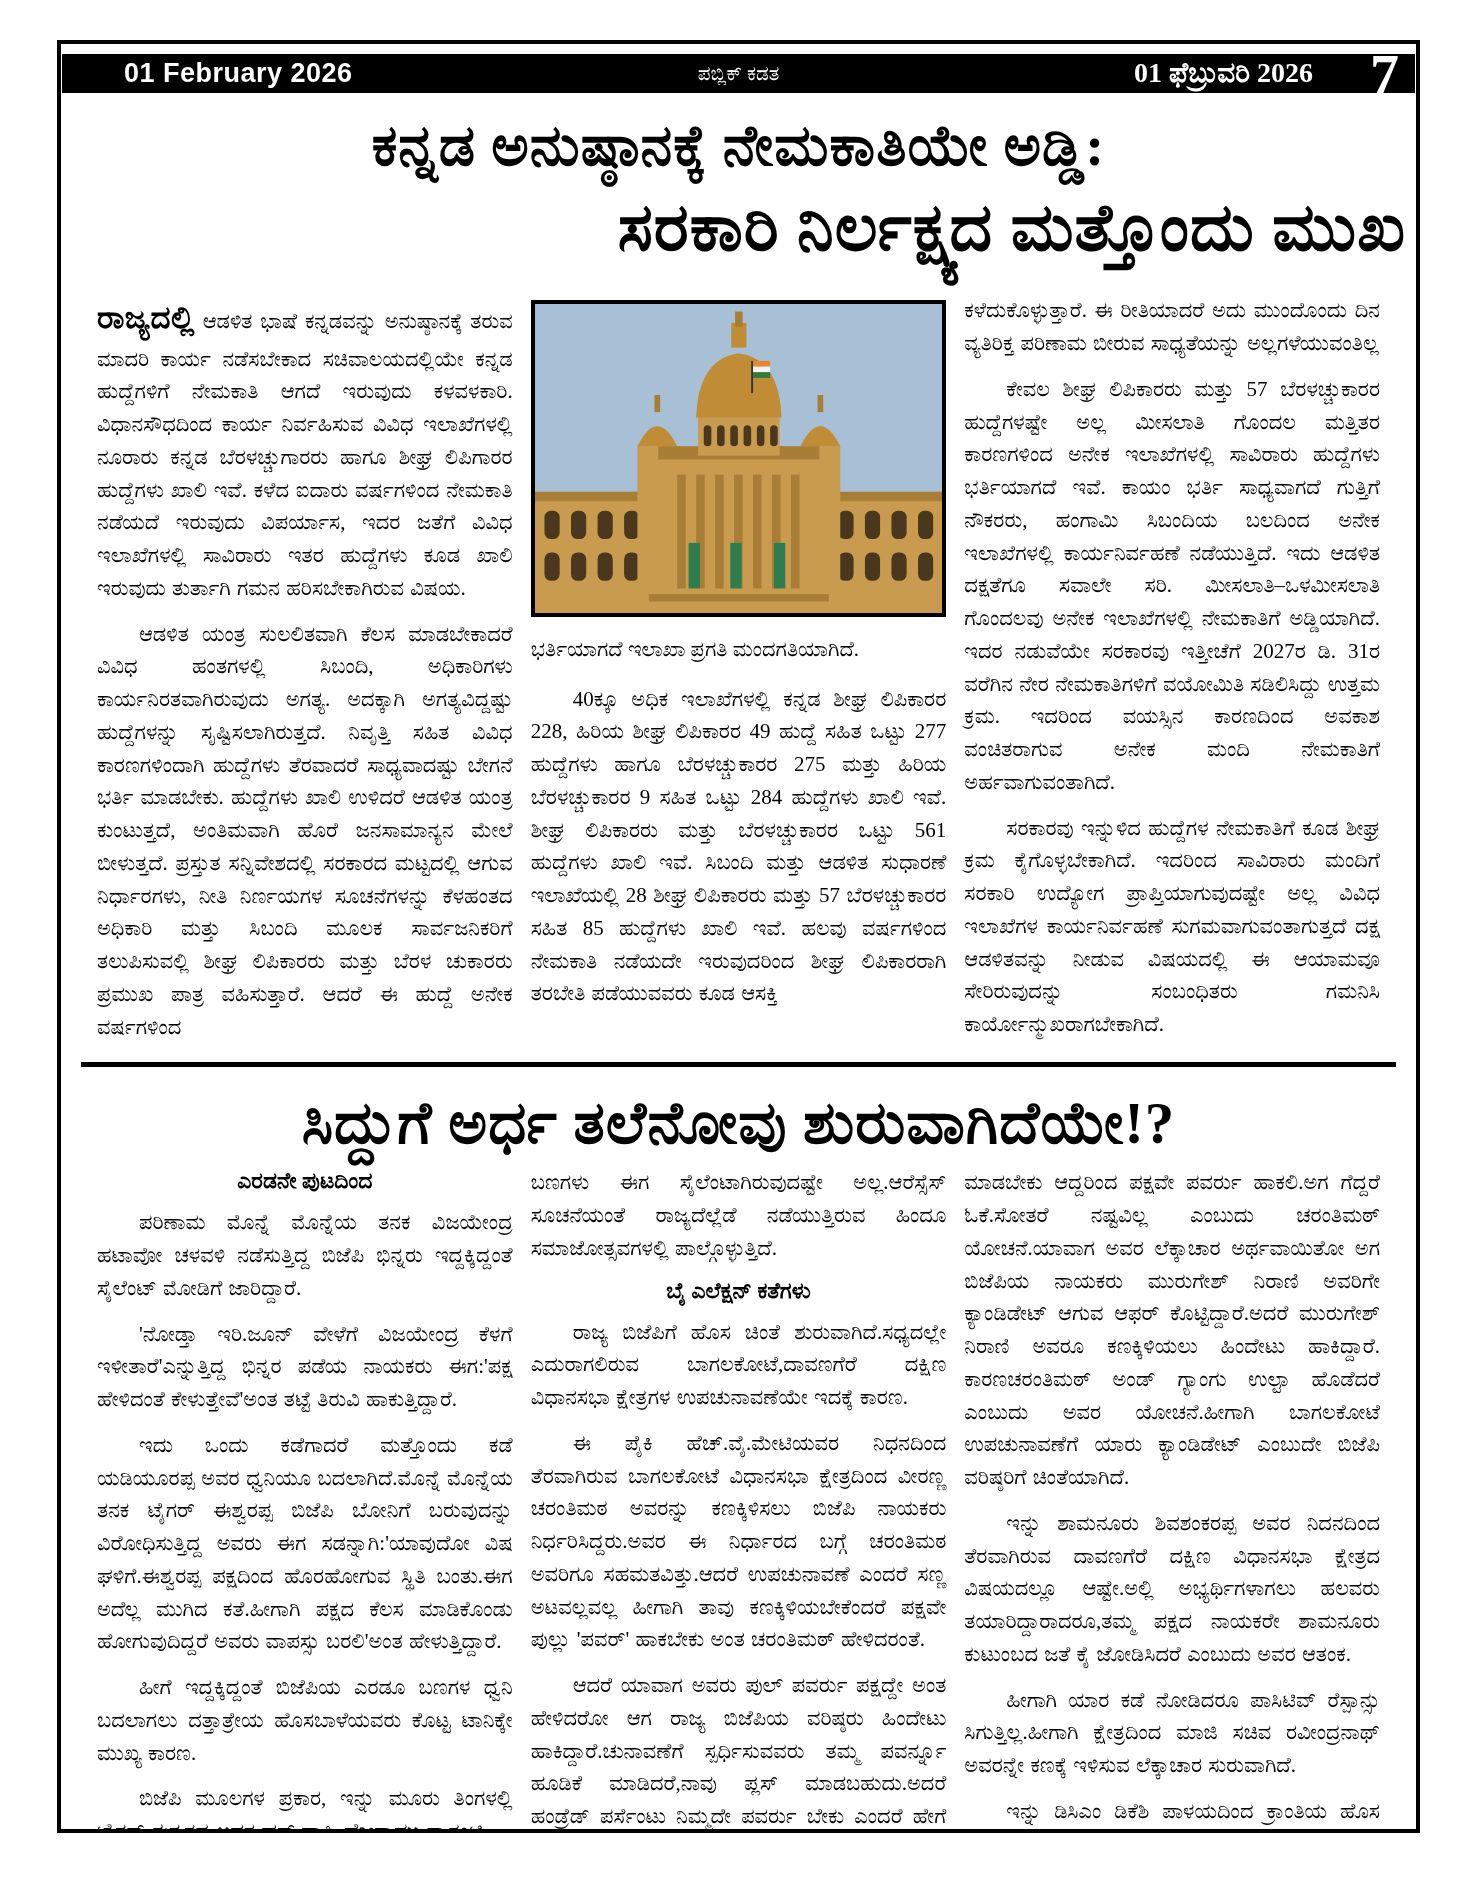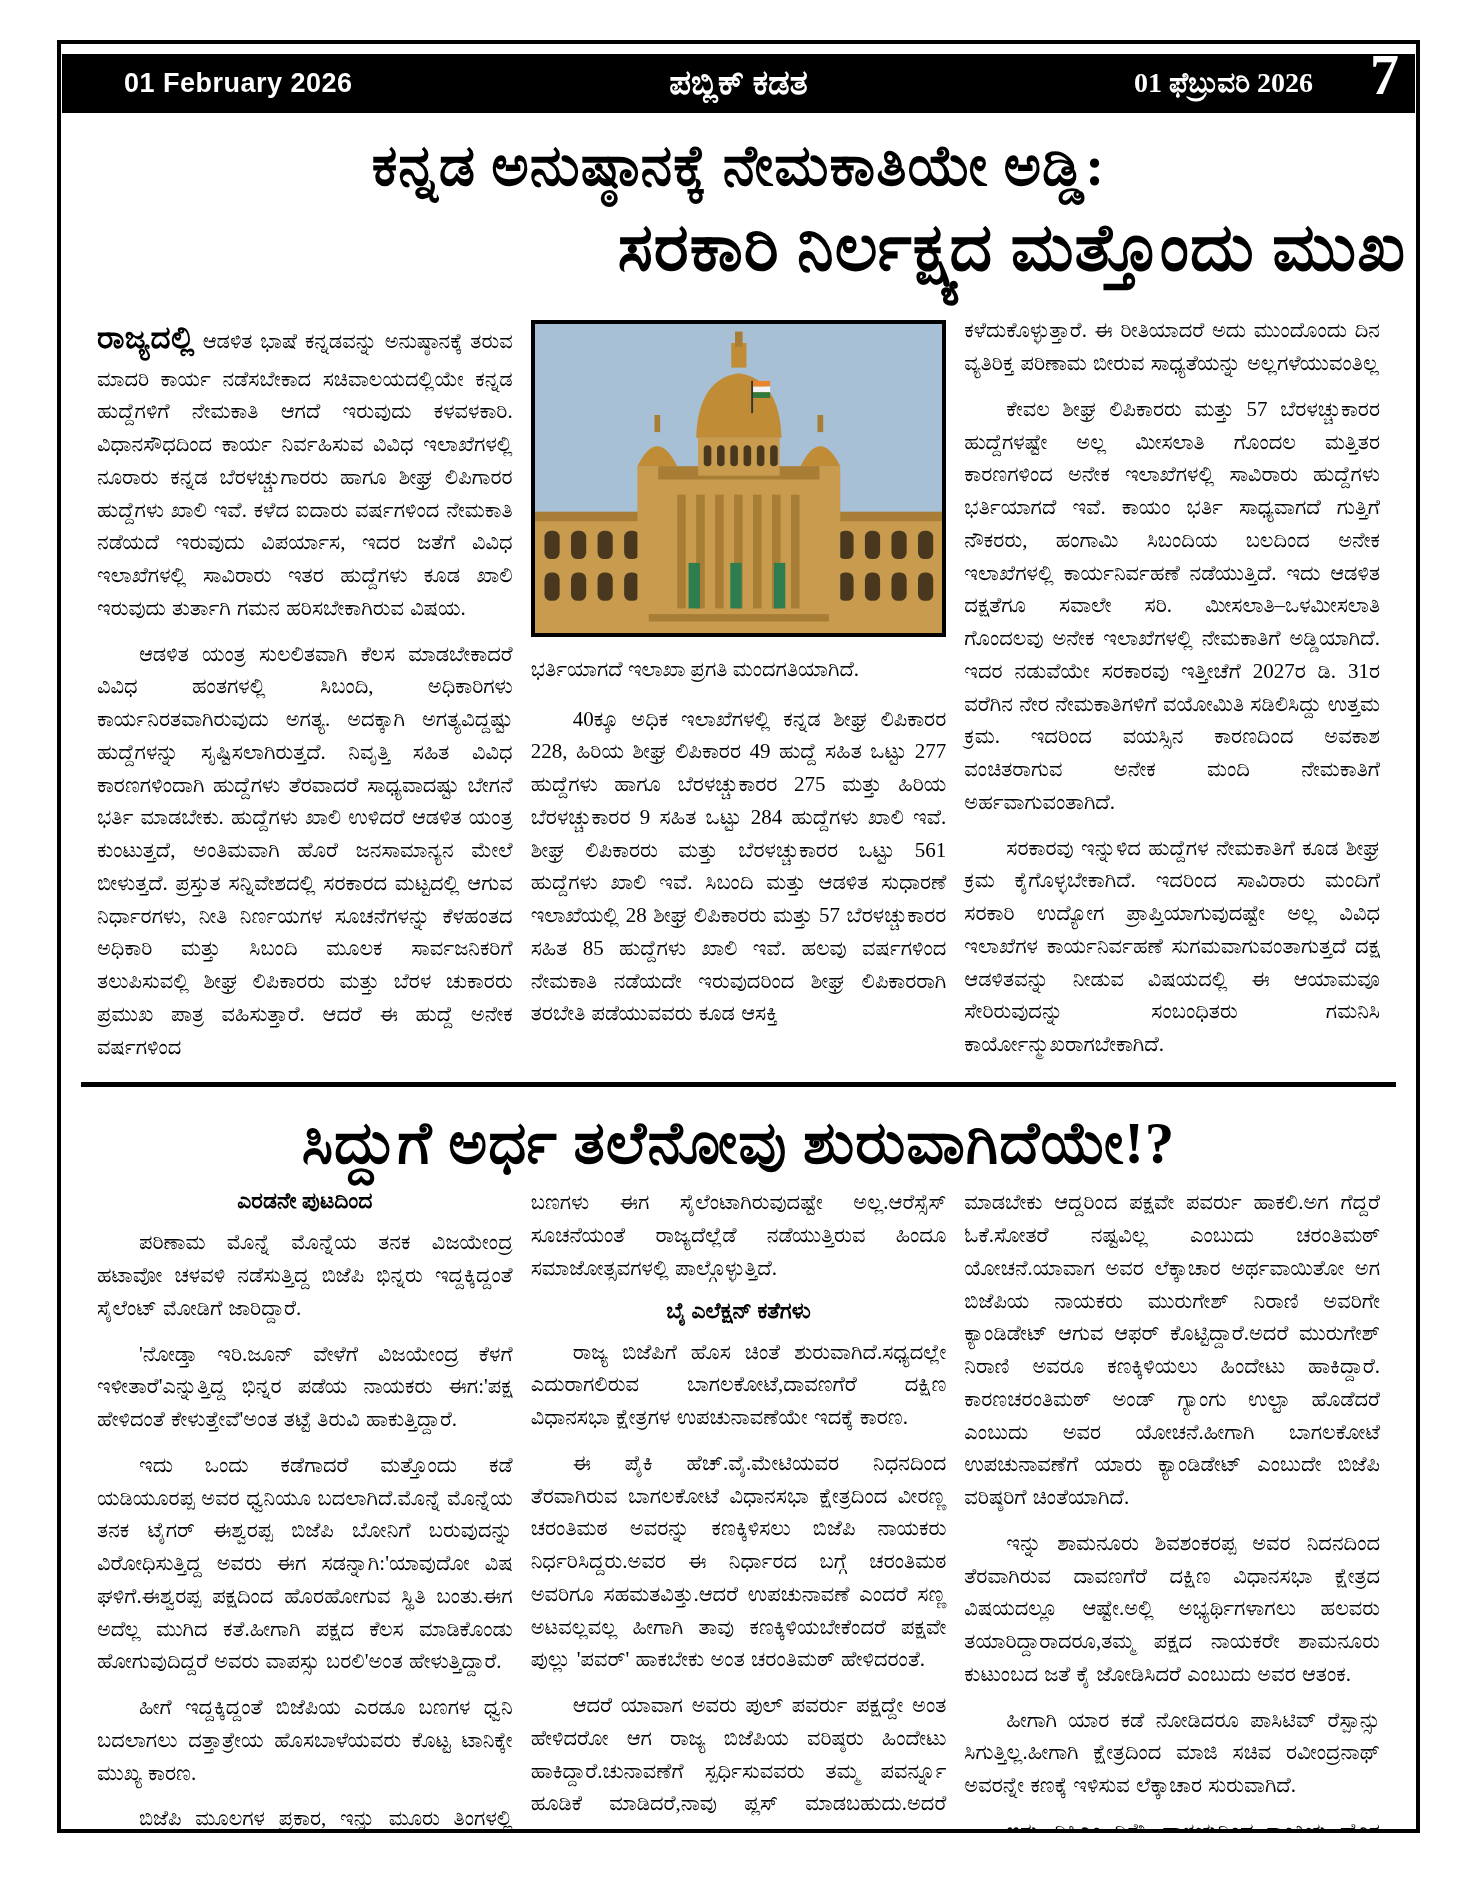--- a/index.html
+++ b/index.html
@@ -12,30 +12,30 @@
     font-family:"Liberation Serif","DejaVu Serif",serif;
     color:var(--ink);
   }
   .frame{
     position:absolute;left:57px;top:40px;width:1363px;height:1793px;
     border:4px solid var(--ink);box-sizing:border-box;background:var(--paper);
     overflow:hidden;
   }
   
   .header-bar{
-    position:relative;margin:10px 1px 0 1px;height:59px;background:var(--ink);
+    position:relative;margin:10px 1px 0 1px;height:39px;background:var(--ink);
     color:#fff;display:flex;align-items:center;
   }
   .hdr-date-left{
     margin-left:62px;font-family:"Liberation Sans","DejaVu Sans",sans-serif;
     font-weight:bold;font-size:27px;letter-spacing:.5px;
   }
   .hdr-title{
     position:absolute;left:50%;transform:translateX(-50%);
-    font-weight:bold;font-size:34px;white-space:nowrap;
+    font-weight:normal;font-size:20px;white-space:nowrap;
   }
   .hdr-date-right{
     position:absolute;right:102px;font-weight:bold;font-size:28px;white-space:nowrap;
   }
   .hdr-page-num{
     position:absolute;right:16px;top:-8px;font-weight:bold;font-size:58px;line-height:1;
   }
   
   .a1-h1{
     text-align:center;font-weight:bold;font-size:57px;line-height:1.1;

